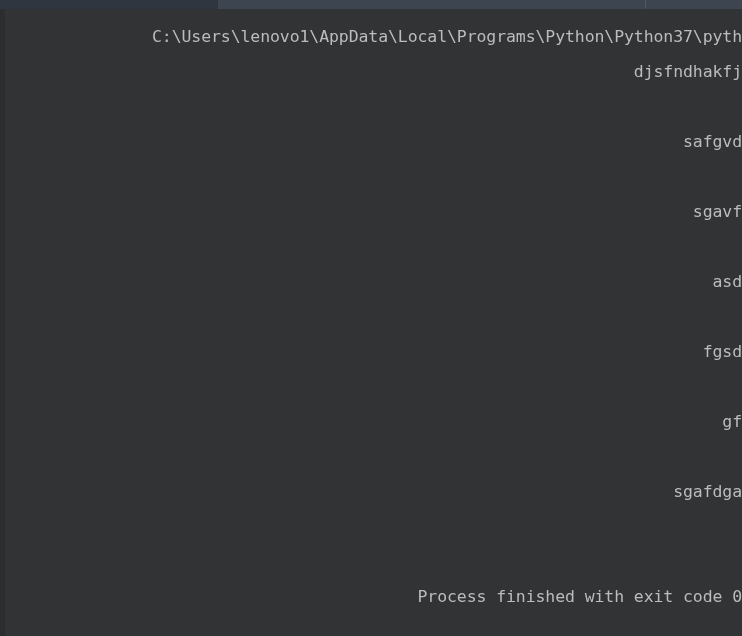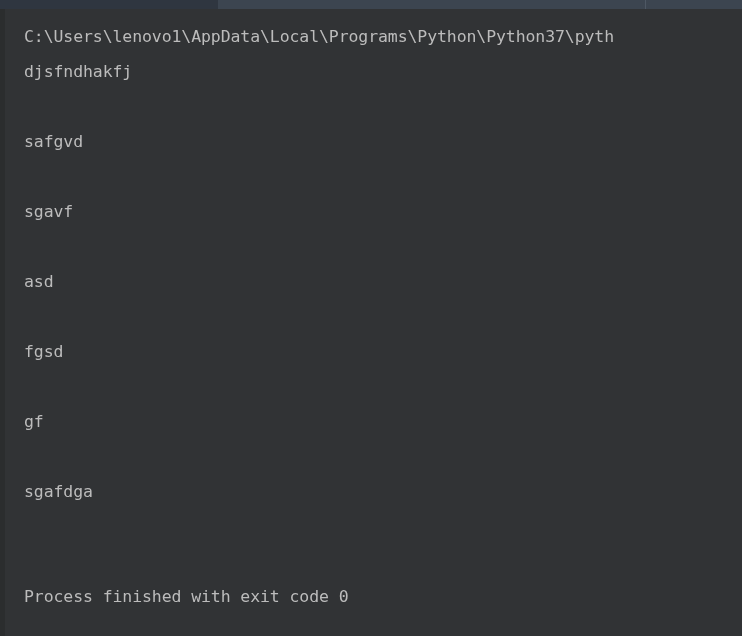--- a/index.html
+++ b/index.html
@@ -49,20 +49,21 @@
   }
 
   
   .console-area {
     position: absolute;
     top: 9px;
     left: 0;
     width: 742px;
     height: 627px;
     background: #313335;
+    text-align: right;
   }
 
   
   .console-gutter {
     position: absolute;
     top: 0;
     left: 0;
     width: 5px;
     height: 100%;
     background: #2b2d2e;

